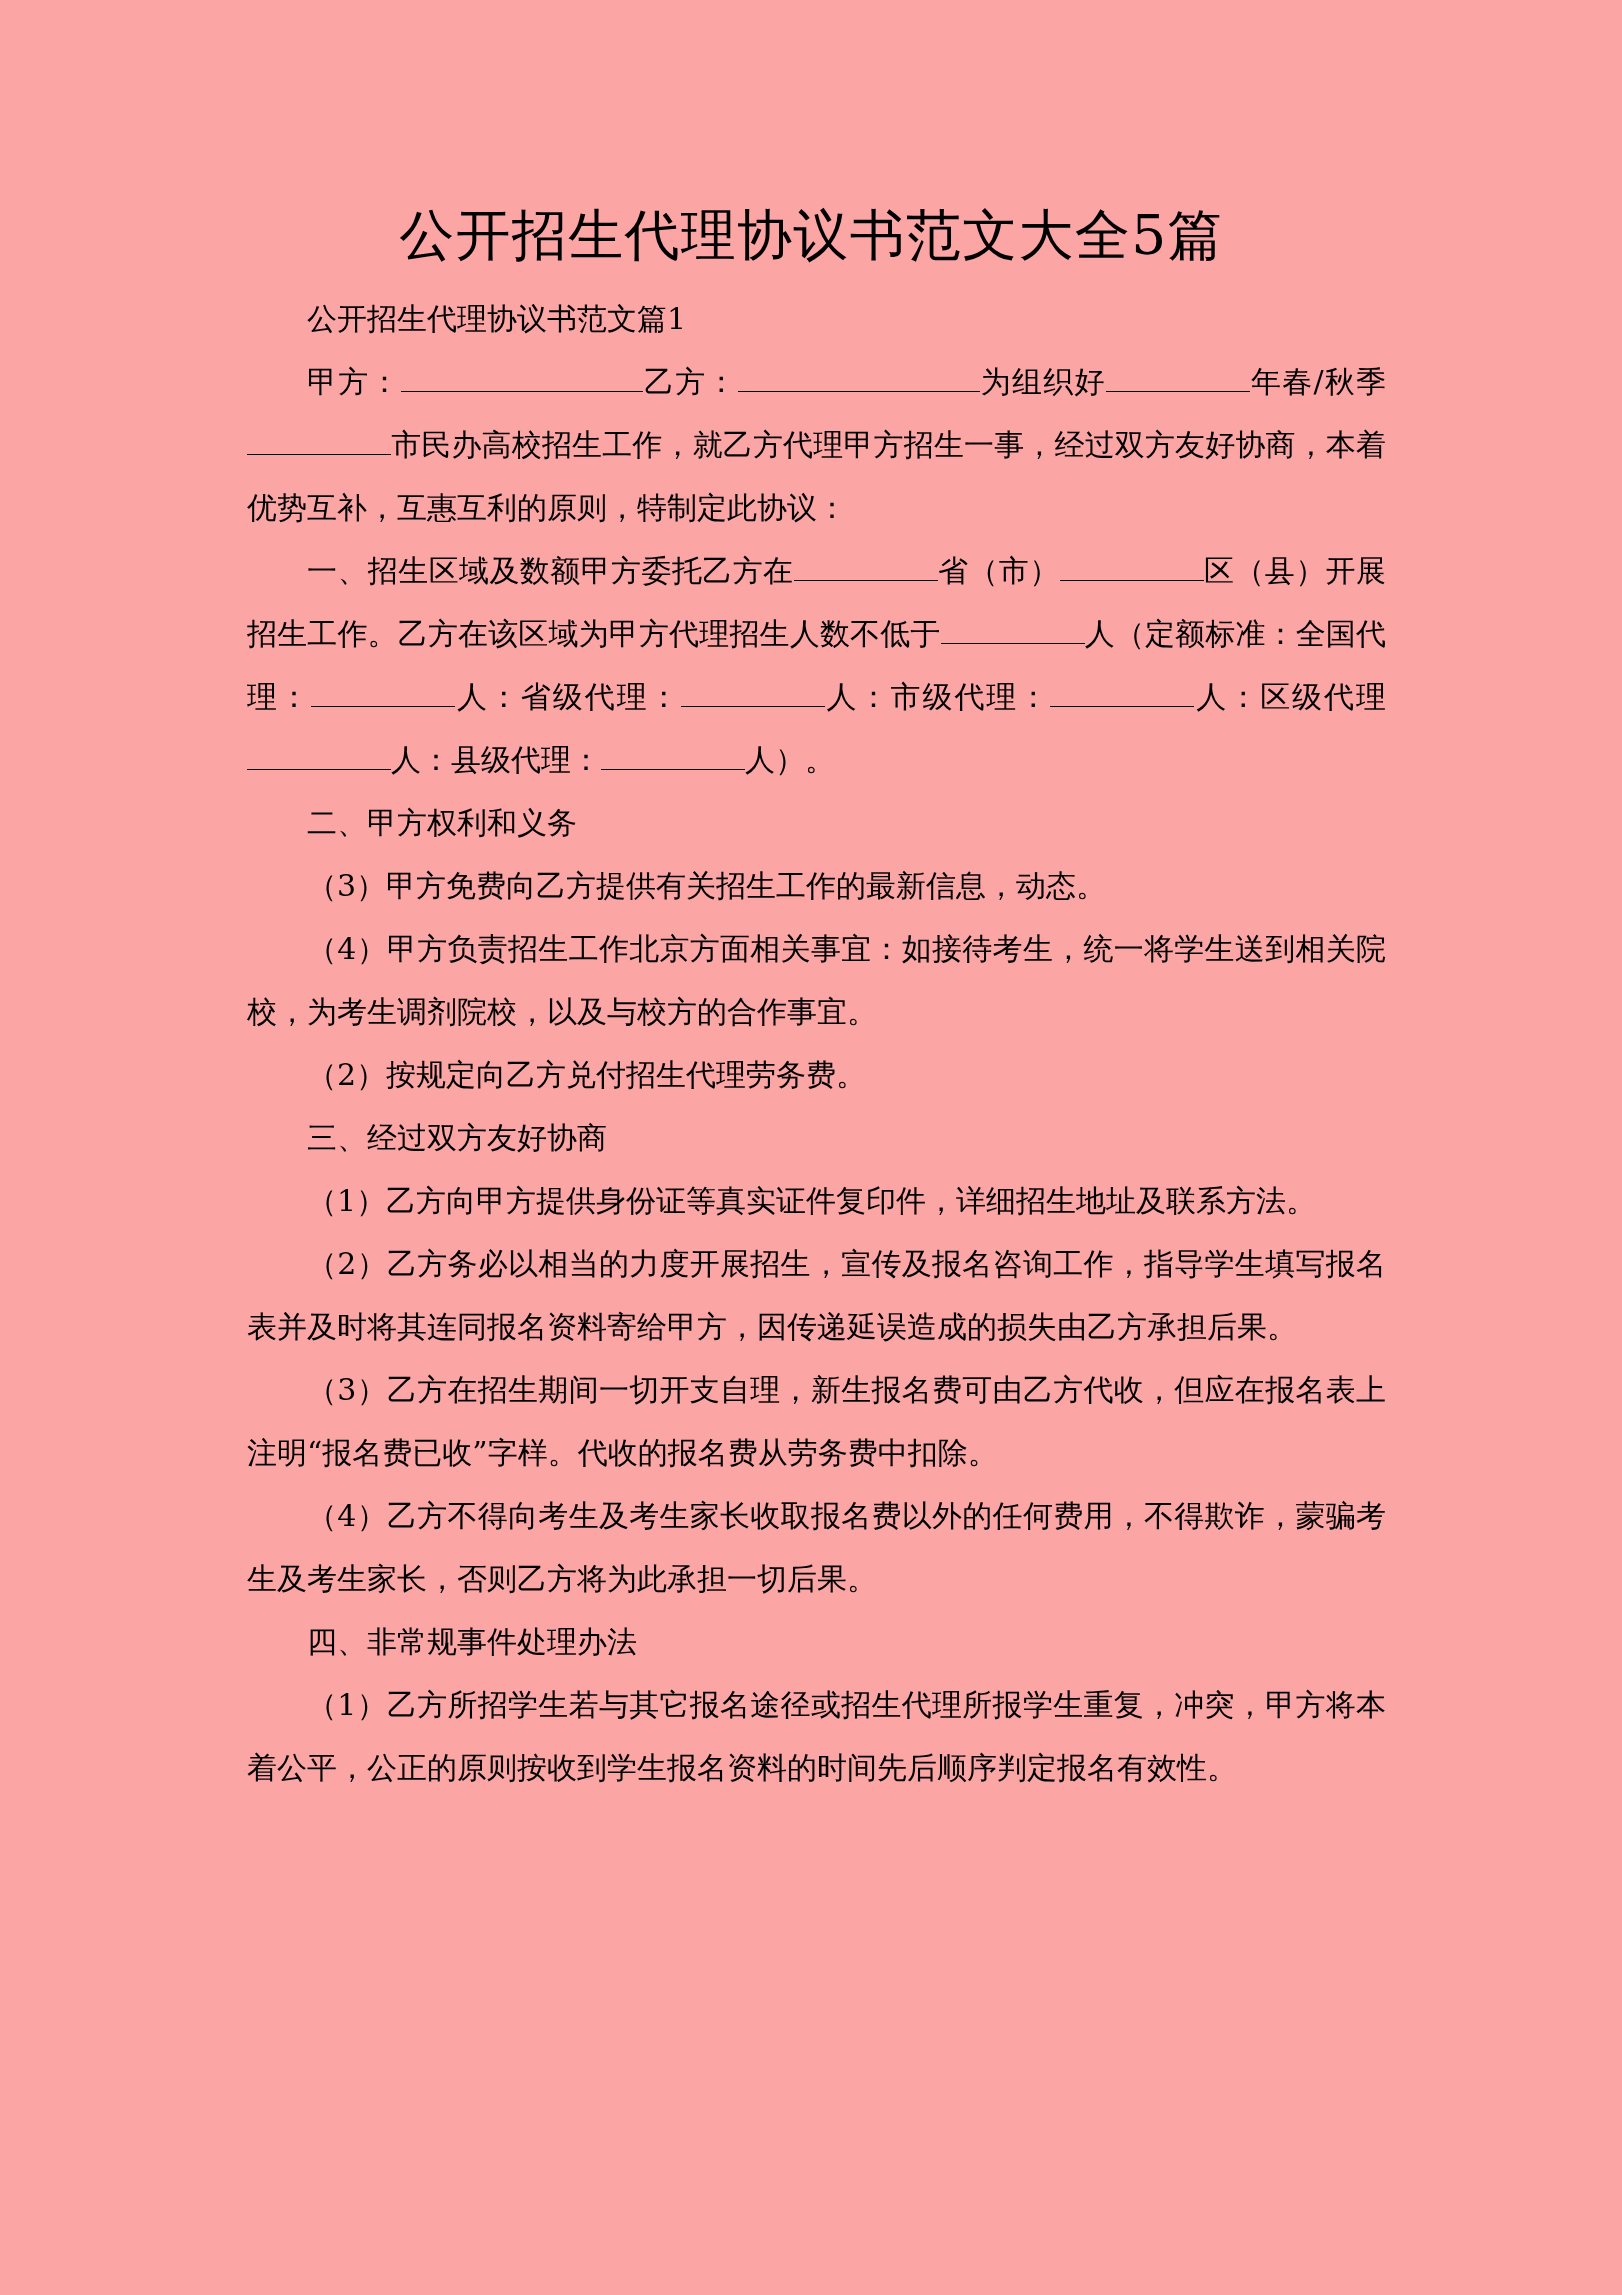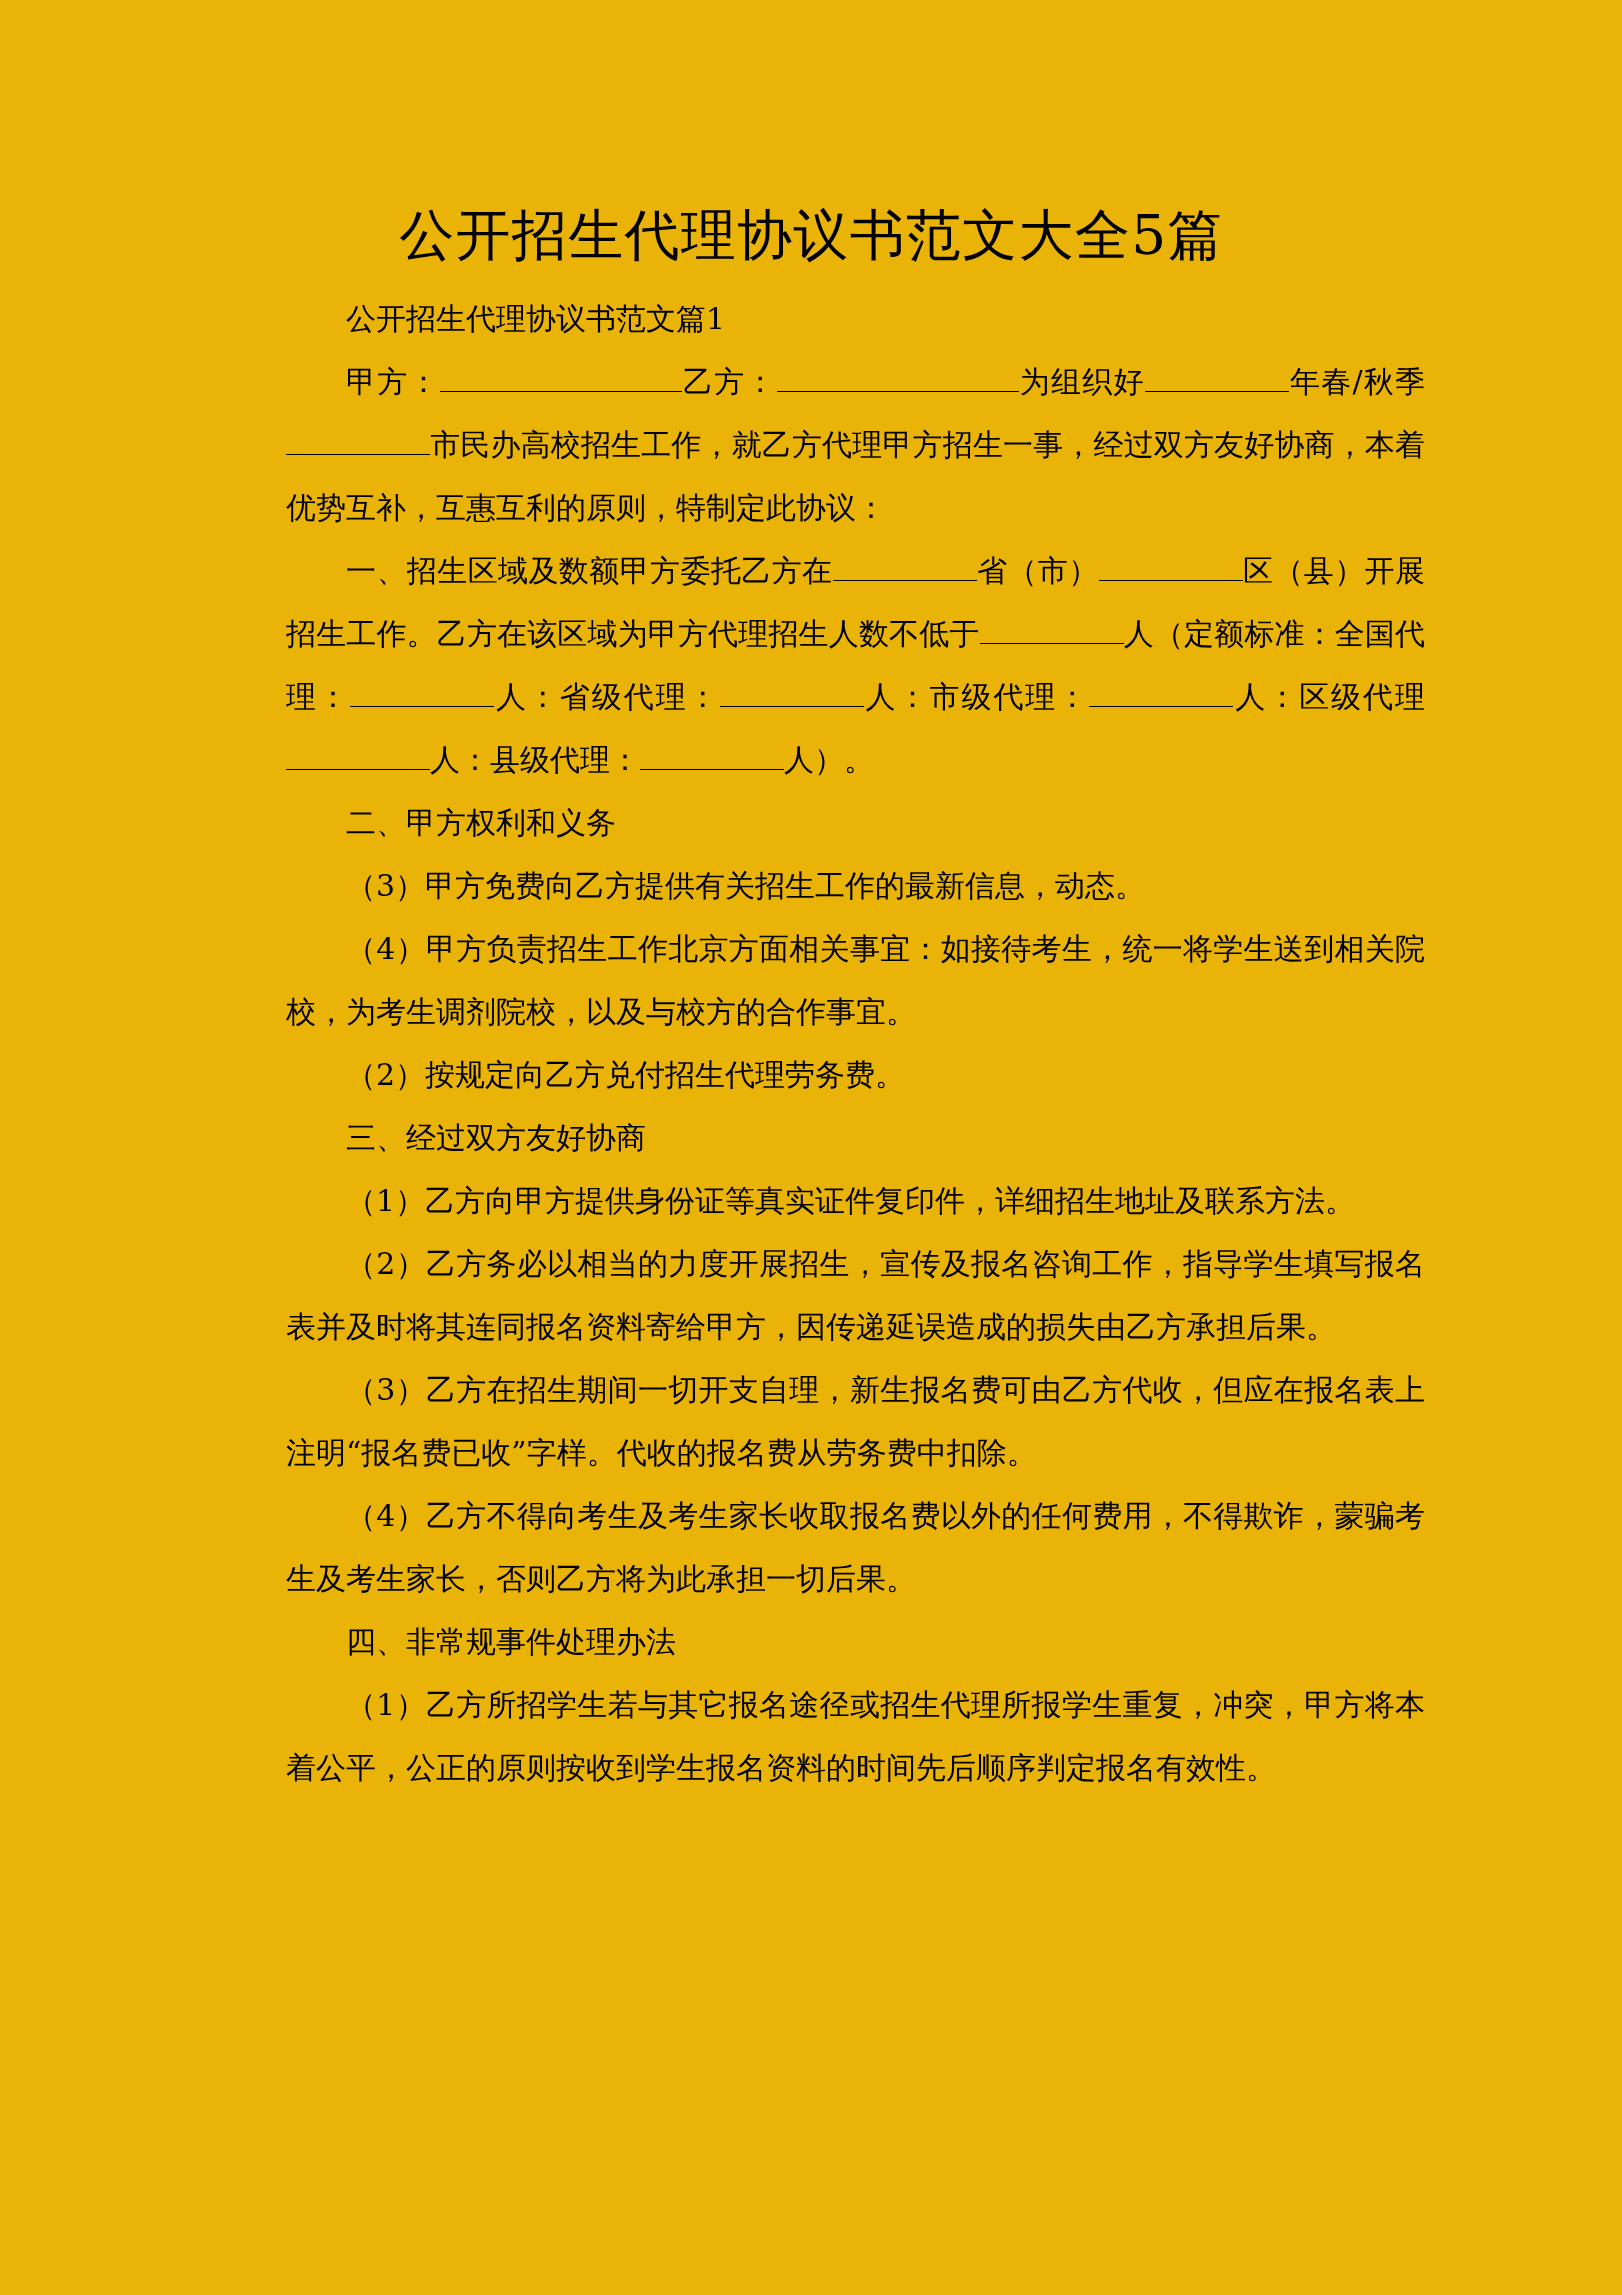--- a/index.html
+++ b/index.html
@@ -1,21 +1,21 @@
 <!DOCTYPE html>
 <html style="font-size:10.5px"><head>
 <meta charset="utf-8">
 <style>
   html, body { margin: 0; padding: 0; background: #ffffff; }
   body { width: 1623px; height: 2295px; position: relative; overflow: hidden;
          font-family: "DejaVu Serif", "Liberation Serif", serif; color: #000; }
-  .page { position: absolute; left: 0; top: 0; width: 1623px; height: 2295px; background: #eab308; }
+  .page { position: absolute; left: 0; top: 0; width: 1623px; height: 2295px; background: #fca5a5; }
   .title { position: absolute; top: 196px; left: 0; width: 1623px; text-align: center;
            font-size: 55px; line-height: 79px; letter-spacing: 1.3px; }
-  .body { position: absolute; left: 247px; top: 287px; width: 1139px; font-size: 30px; line-height: 63px; margin-left: 39px; }
+  .body { position: absolute; left: 247px; top: 287px; width: 1139px; font-size: 30px; line-height: 63px; }
   .p { margin: 0; text-align: justify; text-indent: 2em; }
   .p.item { text-indent: 2em; }
   .blank { display: inline-block; border-bottom: 1.3px solid #000; height: 26px; vertical-align: baseline; }
   .b-l { width: 242px; }
   .b-m { width: 144px; }
 </style>
 </head>
 <body>
 
 <div class="page">

